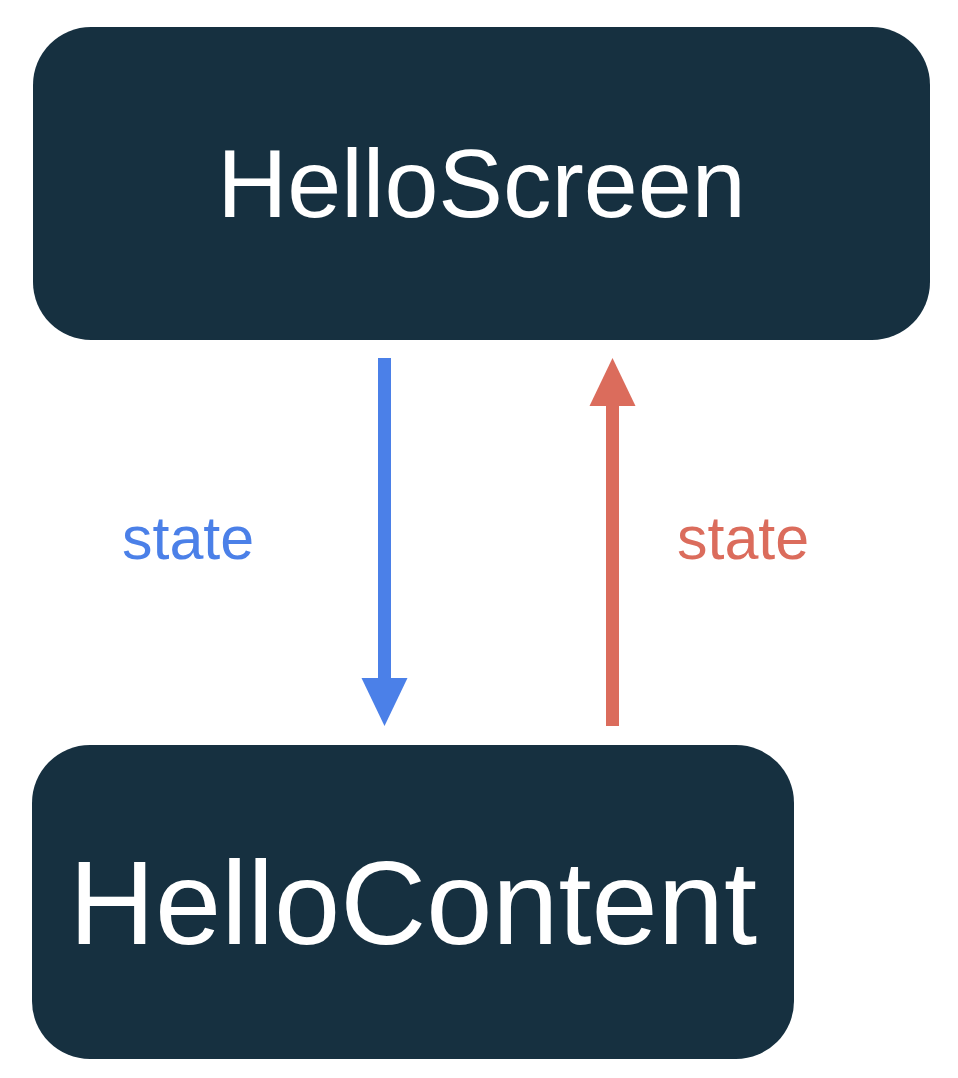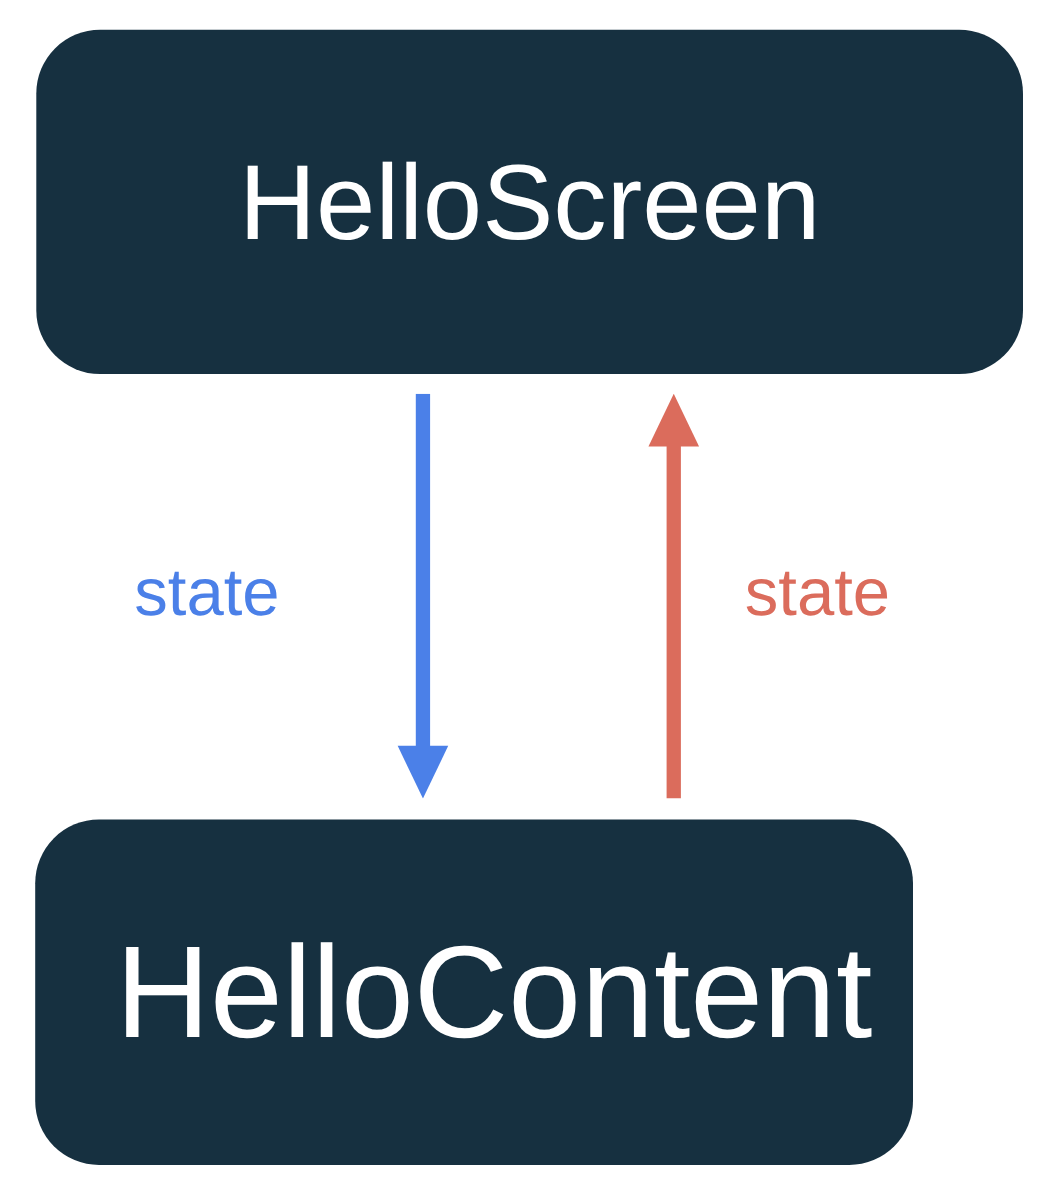--- a/index.html
+++ b/index.html
@@ -19,21 +19,21 @@
   }
   .node {
     position: absolute;
     background: var(--node-bg, #163040);
     border-radius: 58px;
     display: flex;
     align-items: center;
     justify-content: center;
   }
   .node-screen  { left: 33px; top: 27px;  width: 897px; height: 313px; }
-  .node-content { left: 32px; top: 745px; width: 762px; height: 314px; padding-left: 36px; }
+  .node-content { left: 32px; top: 745px; width: 762px; height: 314px; }
   .node-label {
     color: var(--node-text, #ffffff);
     white-space: nowrap;
     line-height: 1;
   }
   .screen-label  { font-size: 97px; }
   .content-label { font-size: 119px; }
 
   .arrow {
     position: absolute;

